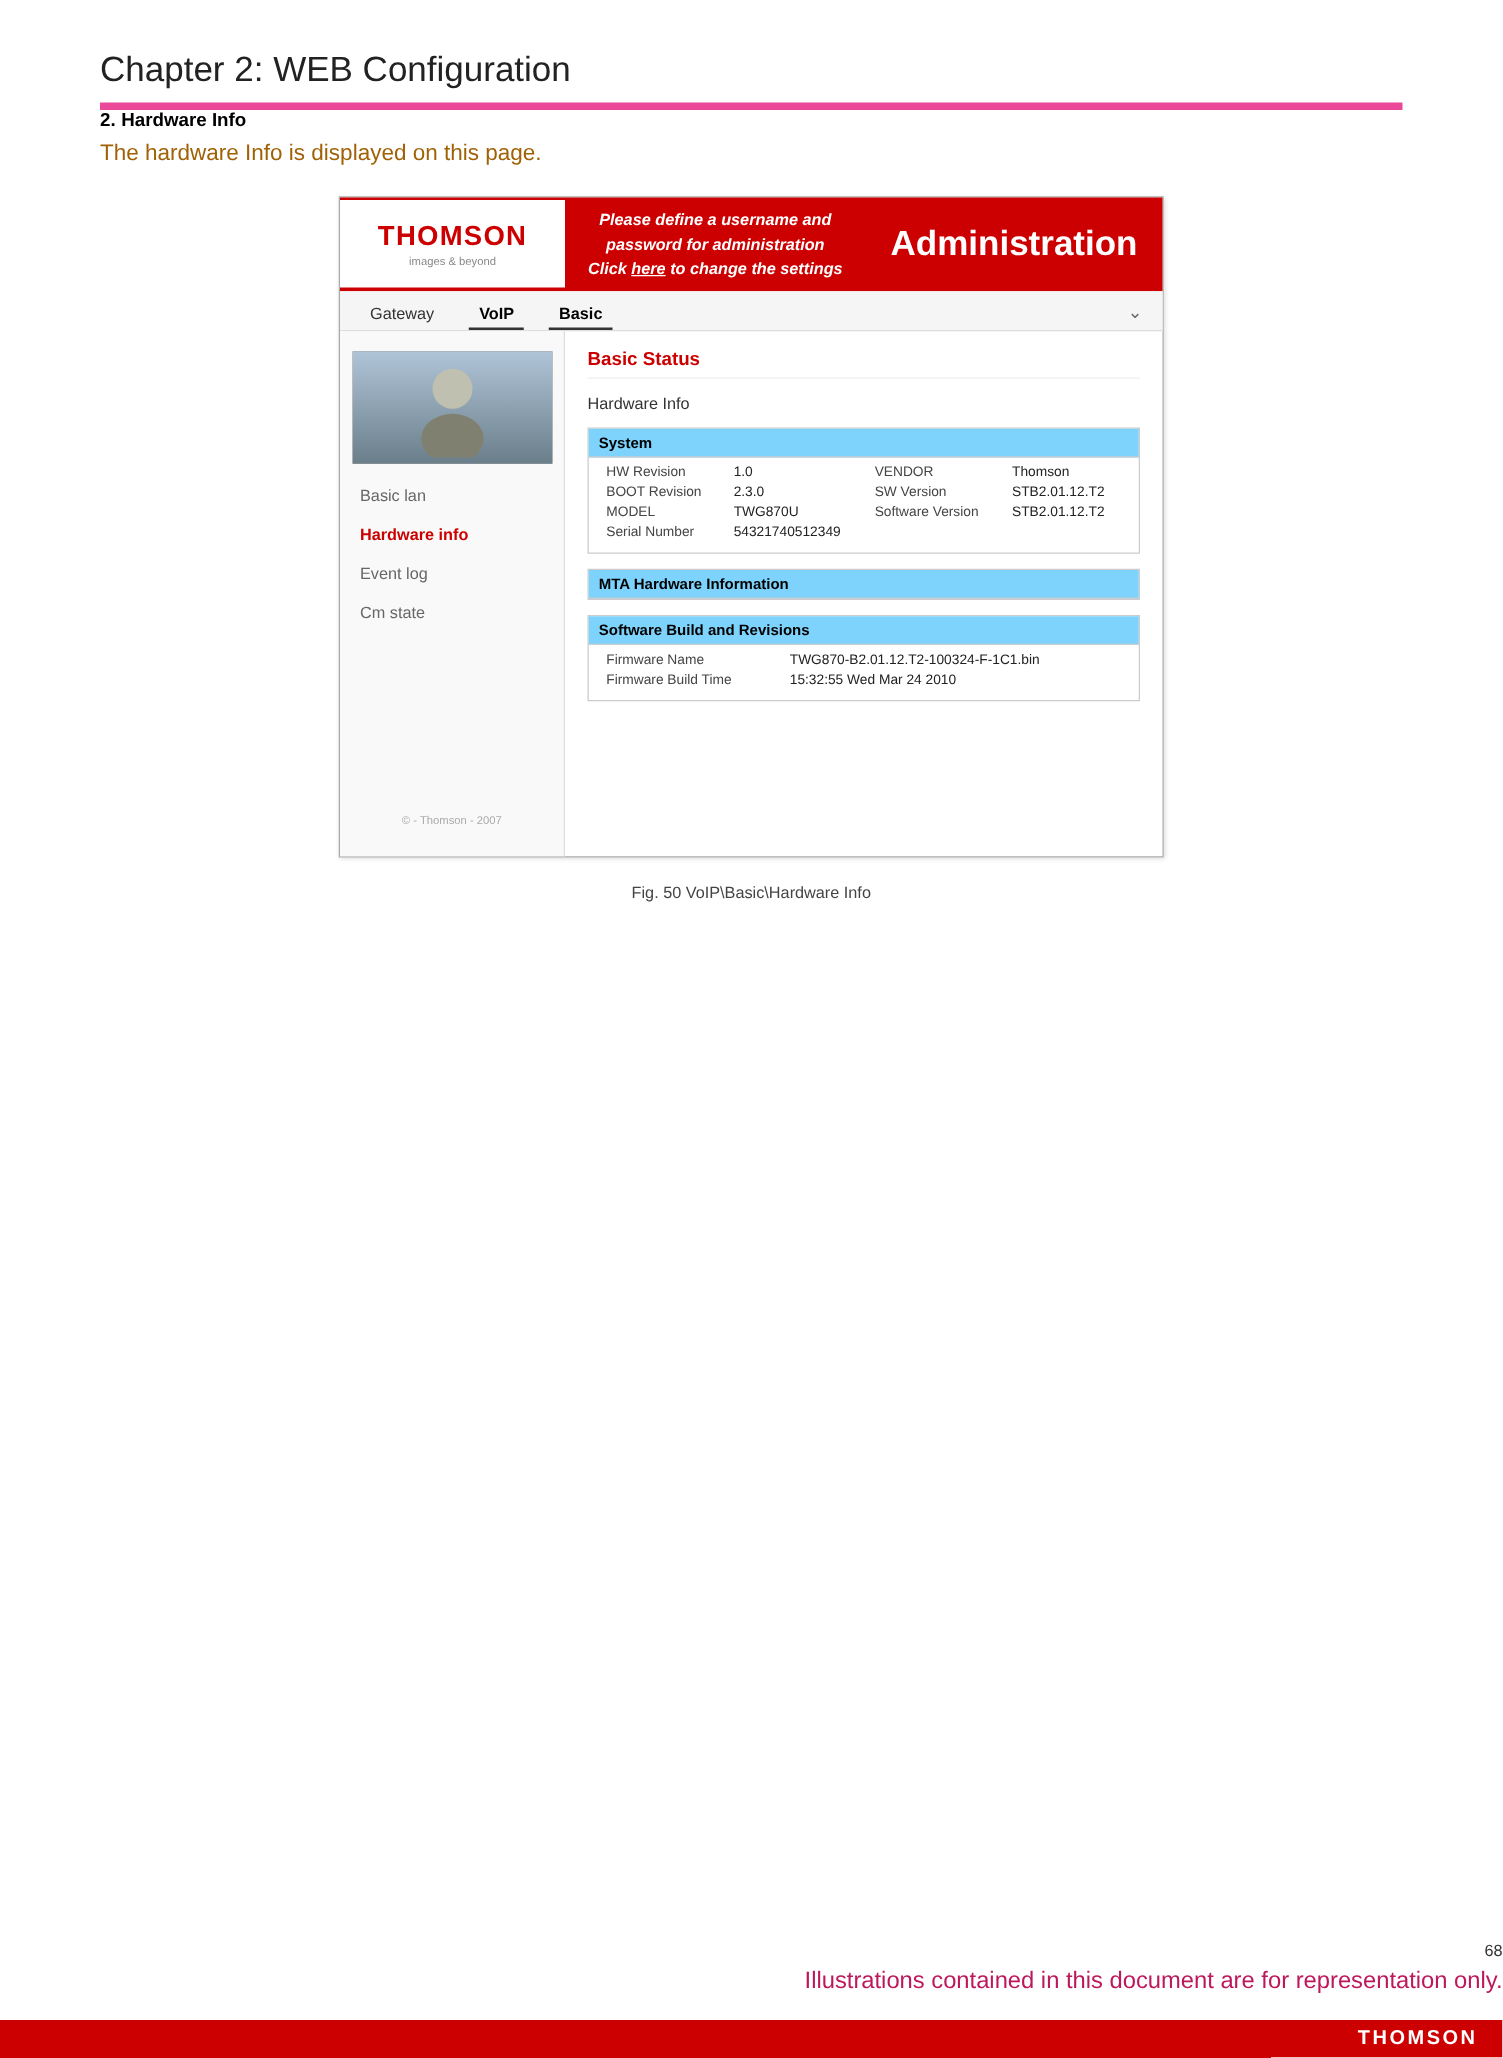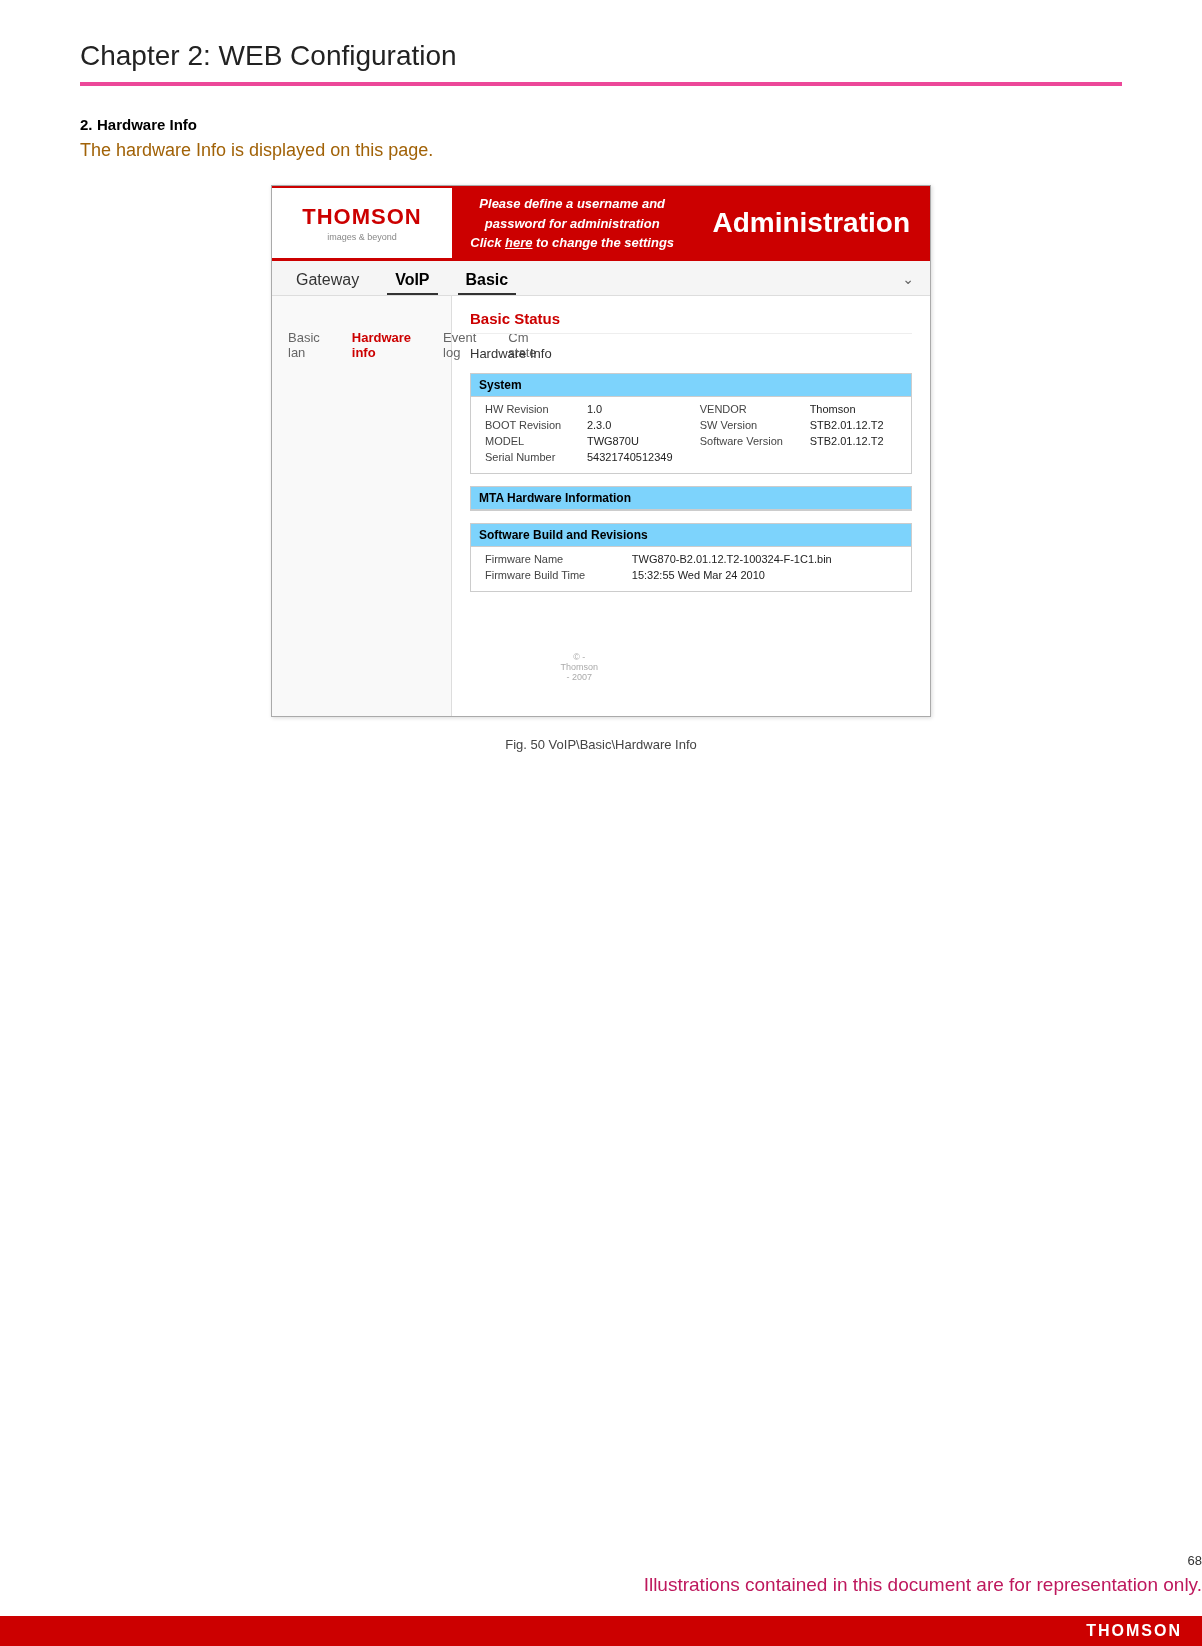--- a/index.html
+++ b/index.html
@@ -12,23 +12,22 @@
     }
 
     .page-content {
       padding: 40px 80px 80px 80px;
     }
 
     .chapter-title {
       font-size: 28px;
       font-weight: normal;
       color: #222;
-      border-bottom: 4px solid #ec4899;
+      border-bottom: 6px solid #ec4899;
       padding-bottom: 10px;
-      margin-bottom: 30px;
     }
 
     .section-desc {
       font-size: 18px;
       color: #a16207;
       margin-bottom: 24px;
     }
 
     
     .device-screenshot {
@@ -101,21 +100,21 @@
     .device-nav {
       background: #f5f5f5;
       border-bottom: 1px solid #ddd;
       display: flex;
       align-items: center;
       padding: 6px 16px 0 16px;
       gap: 20px;
     }
 
     .nav-tab {
-      font-size: 16px;
+      font-size: 13px;
       color: #333;
       padding: 4px 8px;
       cursor: pointer;
       border-bottom: 2px solid transparent;
     }
 
     .nav-tab.active {
       font-weight: bold;
       color: #000;
       border-bottom: 2px solid #333;
@@ -130,24 +129,24 @@
 
     
     .device-body {
       display: flex;
       min-height: 420px;
     }
 
     .device-sidebar {
       width: 180px;
       border-right: 1px solid #ddd;
-      padding: 26px 0;
+      padding: 16px 0;
       background: #f9f9f9;
       display: flex;
-      flex-direction: row;
+      flex-direction: column;
     }
 
     .sidebar-photo {
       width: 160px;
       height: 90px;
       margin: 0 auto 10px auto;
       background: #888;
       overflow: hidden;
       display: flex;
       align-items: center;

